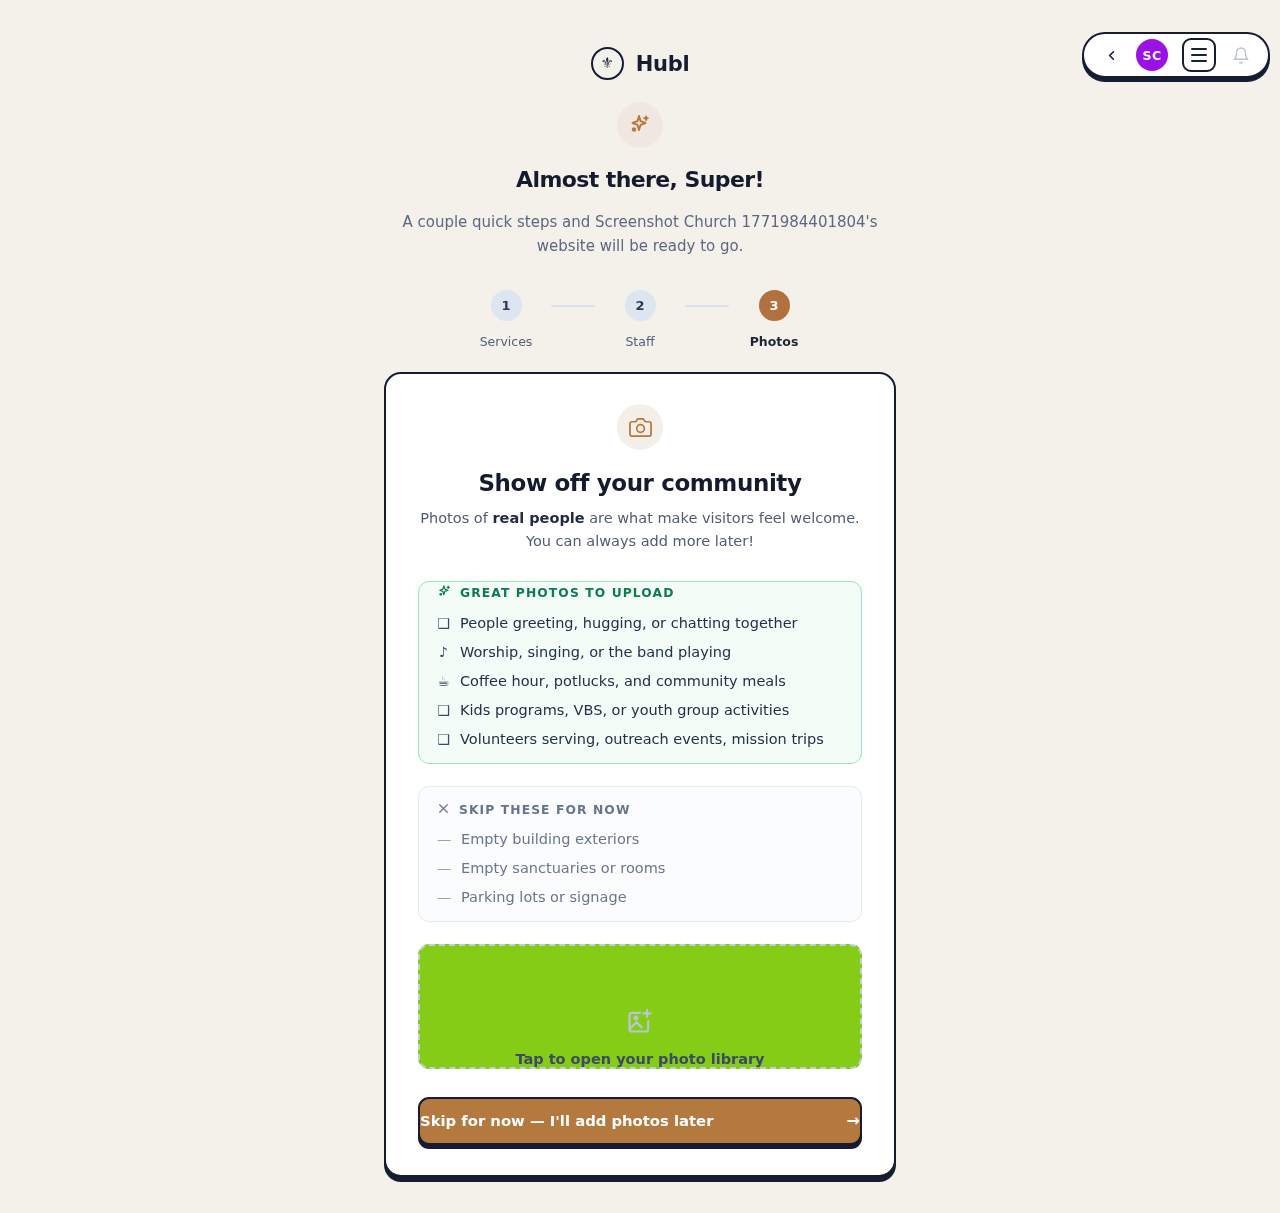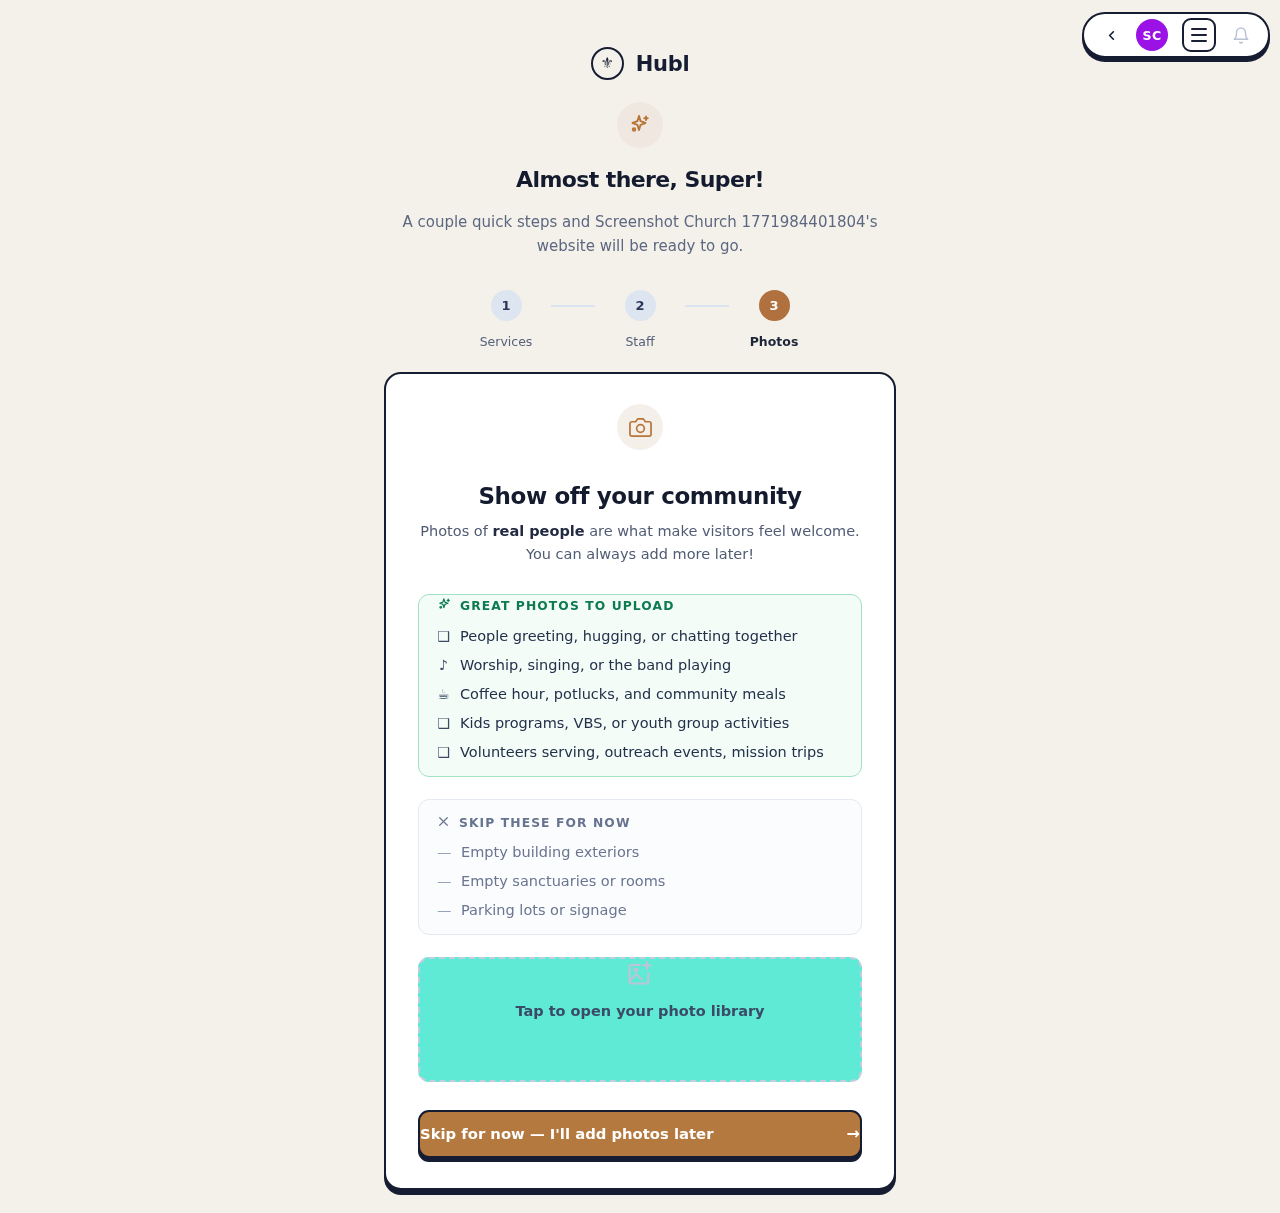--- a/index.html
+++ b/index.html
@@ -11,21 +11,21 @@
     font-family: "DejaVu Sans", "Liberation Sans", sans-serif;
     color: #1b2235;
     -webkit-font-smoothing: antialiased;
   }
 
   .page { position: relative; width: 1280px; height: 1213px; overflow: hidden; }
 
   
   .nav-pill {
     position: absolute;
-    top: 12px; right: 10px;
+    top: 32px; right: 10px;
     display: flex; align-items: center; gap: 14px;
     background: #ffffff;
     border: 2.5px solid #161d33;
     border-radius: 999px;
     padding: 7px 16px;
     box-shadow: 0 4px 0 #161d33;
     height: 46px;
   }
   .nav-back {
     width: 22px; height: 22px;
@@ -115,21 +115,21 @@
   }
   .card-icon {
     width: 46px; height: 46px; border-radius: 50%;
     background: #f5efe9; margin: 0 auto;
     display: flex; align-items: center; justify-content: center;
     color: #b8763b;
   }
   .card-icon svg { width: 23px; height: 23px; }
   .card h2 {
     text-align: center; font-size: 23px; font-weight: bold;
-    letter-spacing: -.4px; margin-top: 33px; color: #141b2e;
+    letter-spacing: -.4px; margin-top: 20px; color: #141b2e;
   }
   .card-sub {
     text-align: center; font-size: 14.5px; line-height: 1.56;
     margin-top: 11px; color: #505b74;
   }
   .card-sub b { color: #222b42; font-weight: bold; }
 
   
   .good-box {
     margin-top: 28px;
@@ -168,23 +168,23 @@
     display: flex; align-items: baseline; gap: 11px;
     font-size: 14.5px; color: #6a7590; margin-top: 13px;
   }
   .skip-item .dash { width: 13px; flex: none; color: #98a3bb; }
 
   
   .dropzone {
     margin-top: 22px;
     border: 2px dashed #c3cddd;
     border-radius: 11px;
-    background: #5eead4;
+    background: #84cc16;
     height: 125px;
-    display: flex; flex-direction: column; align-items: center; justify-content: flex-start;
+    display: flex; flex-direction: column; align-items: center; justify-content: flex-end;
     gap: 12px;
   }
   .dropzone svg { width: 28px; height: 28px; color: #bac5d7; }
   .dropzone-label { font-size: 14.5px; font-weight: bold; color: #3b4a66; }
 
   
   .cta {
     margin-top: 28px;
     width: 100%; height: 48px;
     background: #b4793f;

